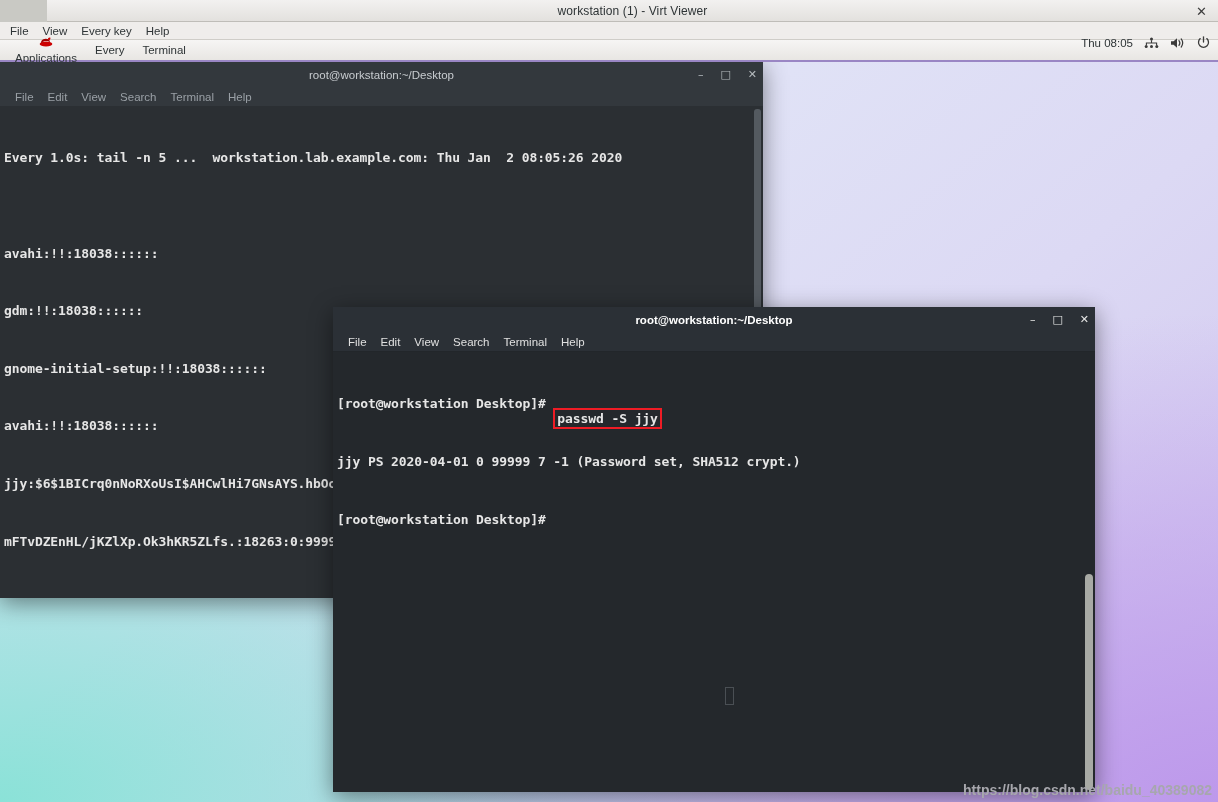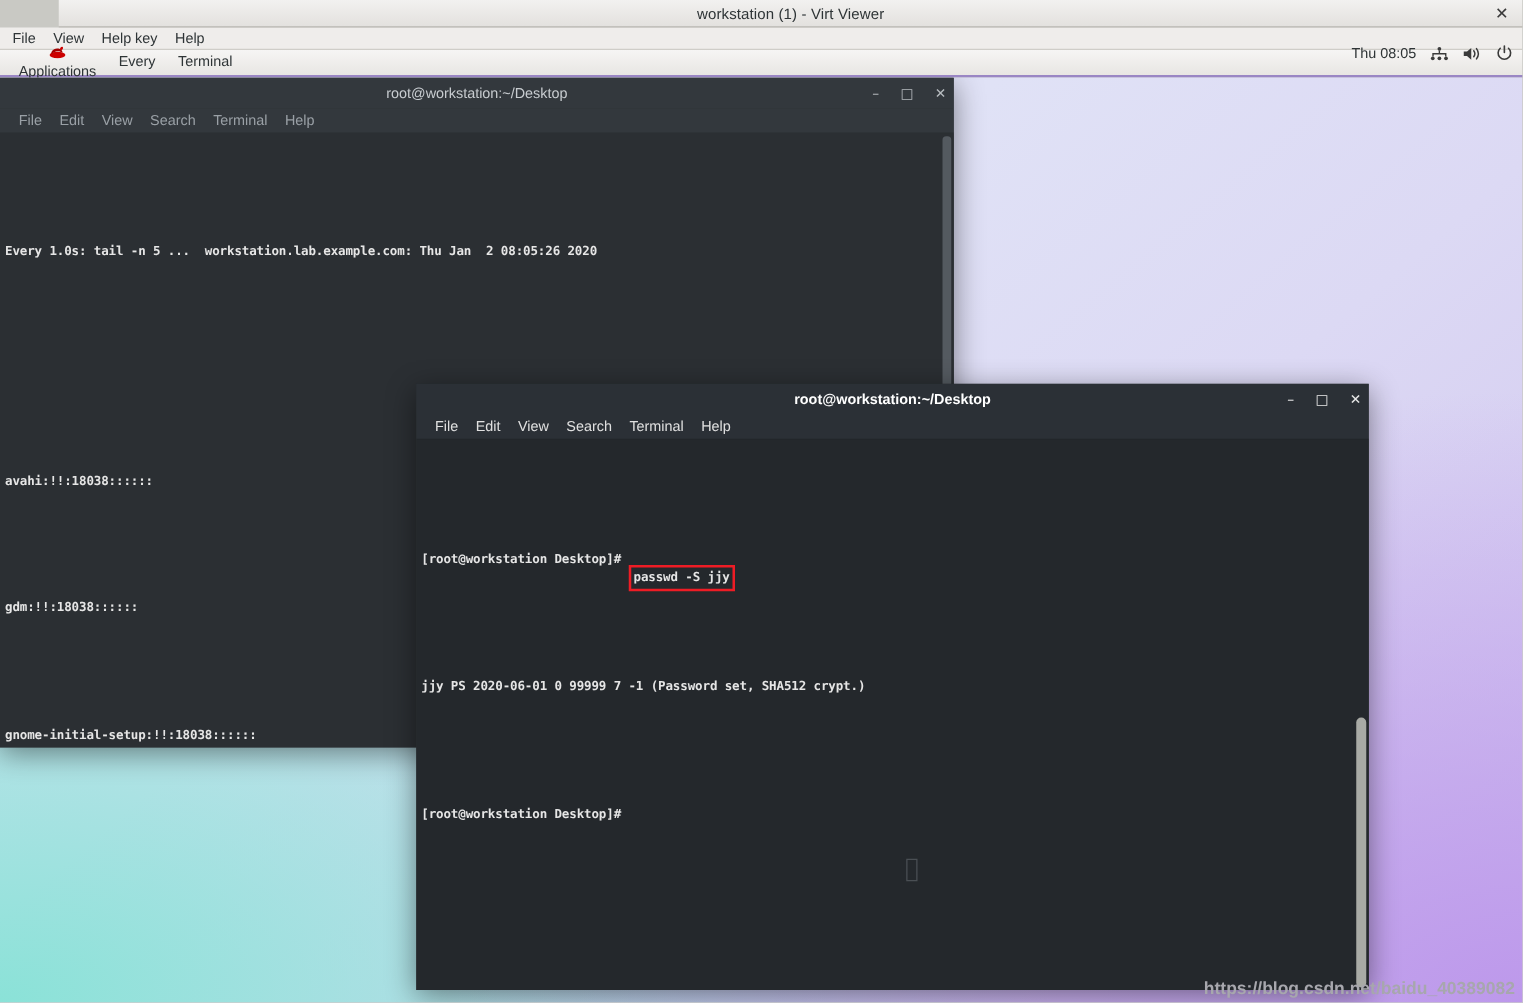--- a/index.html
+++ b/index.html
@@ -96,21 +96,21 @@
 
   .term-body {
     flex:1 1 auto; position:relative; overflow:hidden;
     background:#2b2f33;
     font-family:"DejaVu Sans Mono", monospace;
     font-weight:bold;
     color:#e6e6e6;
     padding:3px 4px 0 4px;
     white-space:pre;
   }
-  .term-line { line-height:19.6px; font-size:10px; letter-spacing:-0.1px;margin-top:44px; }
+  .term-line { line-height:19.6px; font-size:13px; letter-spacing:-0.1px; }
 
   
   #term1 { left:0px; top:0px; width:763px; height:536px; }
   #term1 .term-titlebar { background:#33383d; }
   #term1 .term-title { color:#c8ccd0; }
   #term1 .wbtn { color:#b6bbbf; }
   #term1 .term-menubar { background:#33383d; border-bottom:1px solid #2b2f33; }
   #term1 .term-menu { color:#9aa0a6; }
   #term1 .scroll-track {
     position:absolute; right:0; top:0; bottom:0; width:11px; background:#2b2f33;
@@ -163,21 +163,21 @@
 <div id="app">
 
   <div class="vv-titlebar">
     <span class="vv-title">workstation (1) - Virt Viewer</span>
     <span class="vv-close">✕</span>
   </div>
 
   <div class="vv-menubar">
     <span class="vv-menuitem">File</span>
     <span class="vv-menuitem">View</span>
-    <span class="vv-menuitem">Help key</span>
+    <span class="vv-menuitem">Every key</span>
     <span class="vv-menuitem">Help</span>
   </div>
 
   <div class="gnome-panel">
     <div class="panel-left">
       <span class="panel-item">
         <span class="redhat-glyph">
           <svg width="14" height="11" viewBox="0 0 14 11">
             <ellipse cx="7" cy="8" rx="6.3" ry="2.6" fill="#cc0000"></ellipse>
             <path d="M2.2 7.4c-.6-1.6.4-3.3 2.1-4.1 1.9-.9 4.2-.6 5.6.5.9.7 1.2 1.6.9 2.4-1-1.1-3.1-1.6-5-1.1-1.6.4-2.9 1.3-3.6 2.3z" fill="#a30000"></path>
@@ -261,21 +261,21 @@
       <div class="term-menubar">
         <span class="term-menu">File</span>
         <span class="term-menu">Edit</span>
         <span class="term-menu">View</span>
         <span class="term-menu">Search</span>
         <span class="term-menu">Terminal</span>
         <span class="term-menu">Help</span>
       </div>
       <div class="term-body">
         <div class="term-line"><span>[root@workstation Desktop]# </span><span class="hl-box">passwd -S jjy</span></div>
-        <div class="term-line">jjy PS 2020-06-01 0 99999 7 -1 (Password set, SHA512 crypt.)</div>
+        <div class="term-line">jjy PS 2020-04-01 0 99999 7 -1 (Password set, SHA512 crypt.)</div>
         <div class="term-line">[root@workstation Desktop]#</div>
         <div class="cursor-block"></div>
         <div class="scroll-track">
           <div class="scroll-thumb"></div>
         </div>
       </div>
     </div>
 
     <div class="watermark">https://blog.csdn.net/baidu_40389082</div>
   </div>

